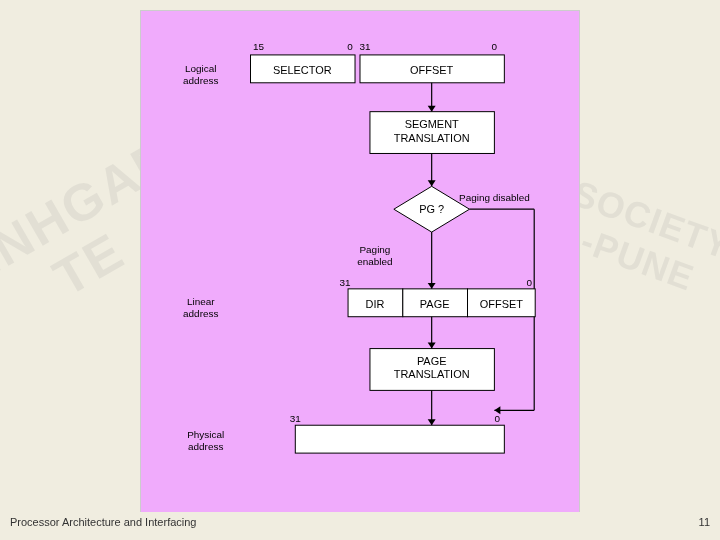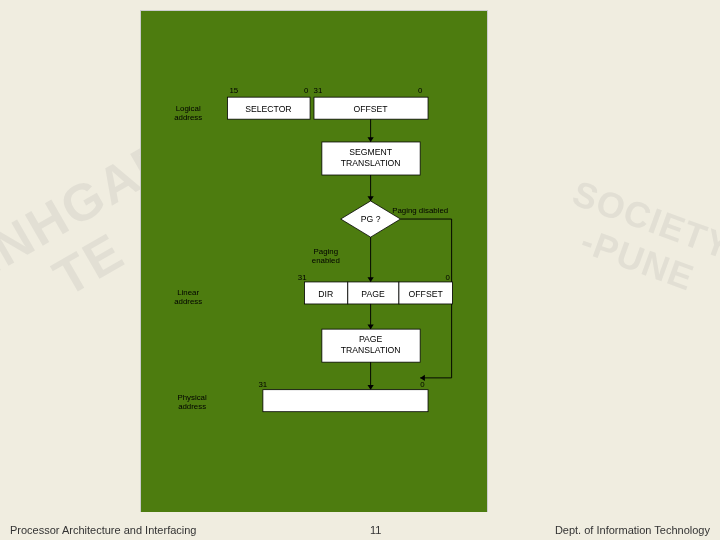--- a/index.html
+++ b/index.html
@@ -51,43 +51,43 @@
       transform: rotate(20deg);
       letter-spacing: 1px;
       text-align: center;
     }
 
     
     .main-content {
       position: absolute;
       left: 140px;
       top: 10px;
-      width: 348px;
+      width: 440px;
       height: 510px;
-      background: #4d7c0f;
+      background: #f0abfc;
       border: 1px solid #ccc;
     }
 
     
     .diagram {
       position: relative;
       width: 100%;
       height: 490px;
     }
 
     
     .footer {
       position: absolute;
       bottom: 0;
       left: 0;
       width: 720px;
       height: 28px;
       background: #f0ede0;
       display: flex;
-      align-items: flex-end;
+      align-items: flex-start;
       justify-content: space-between;
       padding: 4px 10px;
       font-size: 11px;
       color: #333;
     }
 
     
     .diagram svg {
       width: 100%;
       height: 100%;
@@ -181,14 +181,13 @@
 
       <rect x="155" y="415" width="210" height="28" fill="white" stroke="black" stroke-width="1"></rect>
 
     </svg>
   </div>
 </div>
 
 <div class="footer">
   <span>Processor Architecture and Interfacing</span>
   <span>11</span>
-  <span>Dept. of Information Technology</span>
 </div>
 
 </body></html>

